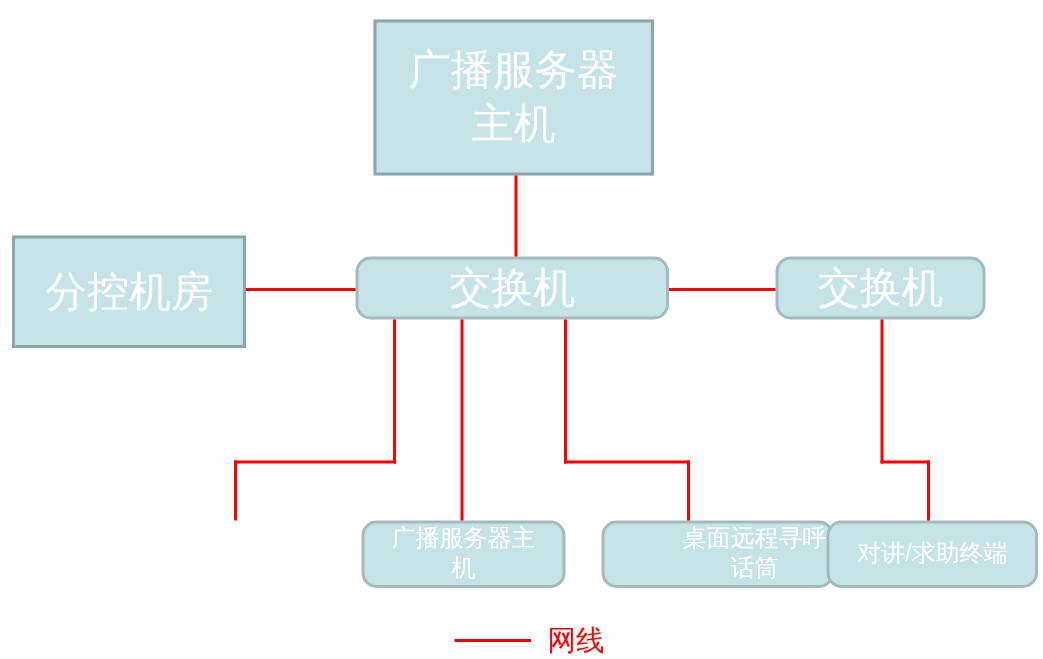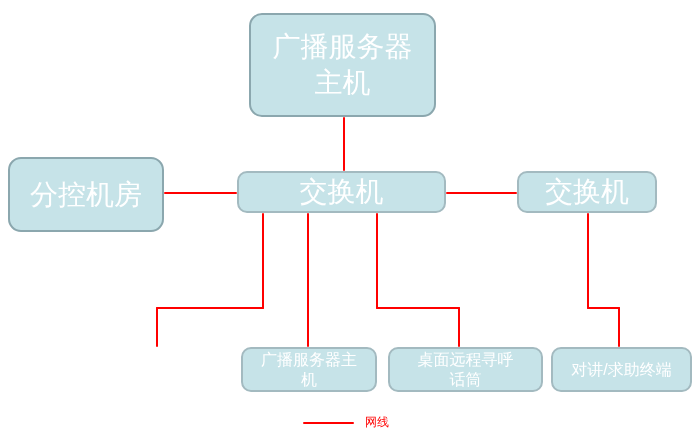--- a/index.html
+++ b/index.html
@@ -3,21 +3,21 @@
 <meta charset="utf-8">
 <style>
   :root {
     --node-fill: #c6e3e8;
     --node-border-square: #8ba7ae;
     --node-border-rounded: #a3bac0;
     --node-text: #ffffff;
     --cable-line: #ff0000;
     --background: #ffffff;
   }
-  * { margin: 0; padding: 0; box-sizing: border-box; border-radius: 13px; }
+  * { margin: 0; padding: 0; box-sizing: border-box; }
   body {
     font-family: "Liberation Sans", "DejaVu Sans", sans-serif;
     background: var(--background);
   }
   .canvas {
     position: relative;
     width: 695px;
     height: 439px;
     background: var(--background);
     overflow: hidden;
@@ -45,41 +45,41 @@
   
   .n-server   { left: 249px; top: 13px;  width: 187px; height: 104px; }
   .n-server .node-text { width: 150px; }
   .n-control  { left: 8px;   top: 157px; width: 156px; height: 75px; }
   .n-switch-l { left: 237px; top: 171px; width: 209px; height: 42px; }
   .n-switch-r { left: 517px; top: 171px; width: 140px; height: 42px; }
   .n-t { border-radius: 8px; }
   .n-t .node-text { width: 102px; }
   .n-t1 { left: 93px;  top: 347px; width: 130px; height: 45px; }
   .n-t2 { left: 241px; top: 347px; width: 136px; height: 45px; }
-  .n-t3 { left: 388px; top: 347px; width: 155px; height: 45px; }
+  .n-t3 { left: 401px; top: 347px; width: 155px; height: 45px; justify-content: flex-end; }
   .n-t4 { left: 551px; top: 347px; width: 141px; height: 45px; }
   .n-t4 .node-text { width: auto; white-space: nowrap; }
 
   
   .line { position: absolute; background: var(--cable-line); }
 
   
   .legend {
     position: absolute;
     left: 303px; top: 414px;
     display: flex; align-items: center;
   }
   .legend-line {
     display: inline-block;
     width: 51px; height: 2px;
     background: var(--cable-line);
   }
   .legend-label {
     color: var(--cable-line);
-    font-size: 12px;
+    font-size: 19px;
     margin-left: 11px;
   }
 </style>
 </head>
 <body>
 
 <div class="canvas">
 
   <div class="node square big n-server">
     <span class="node-text">广播服务器主机</span>

